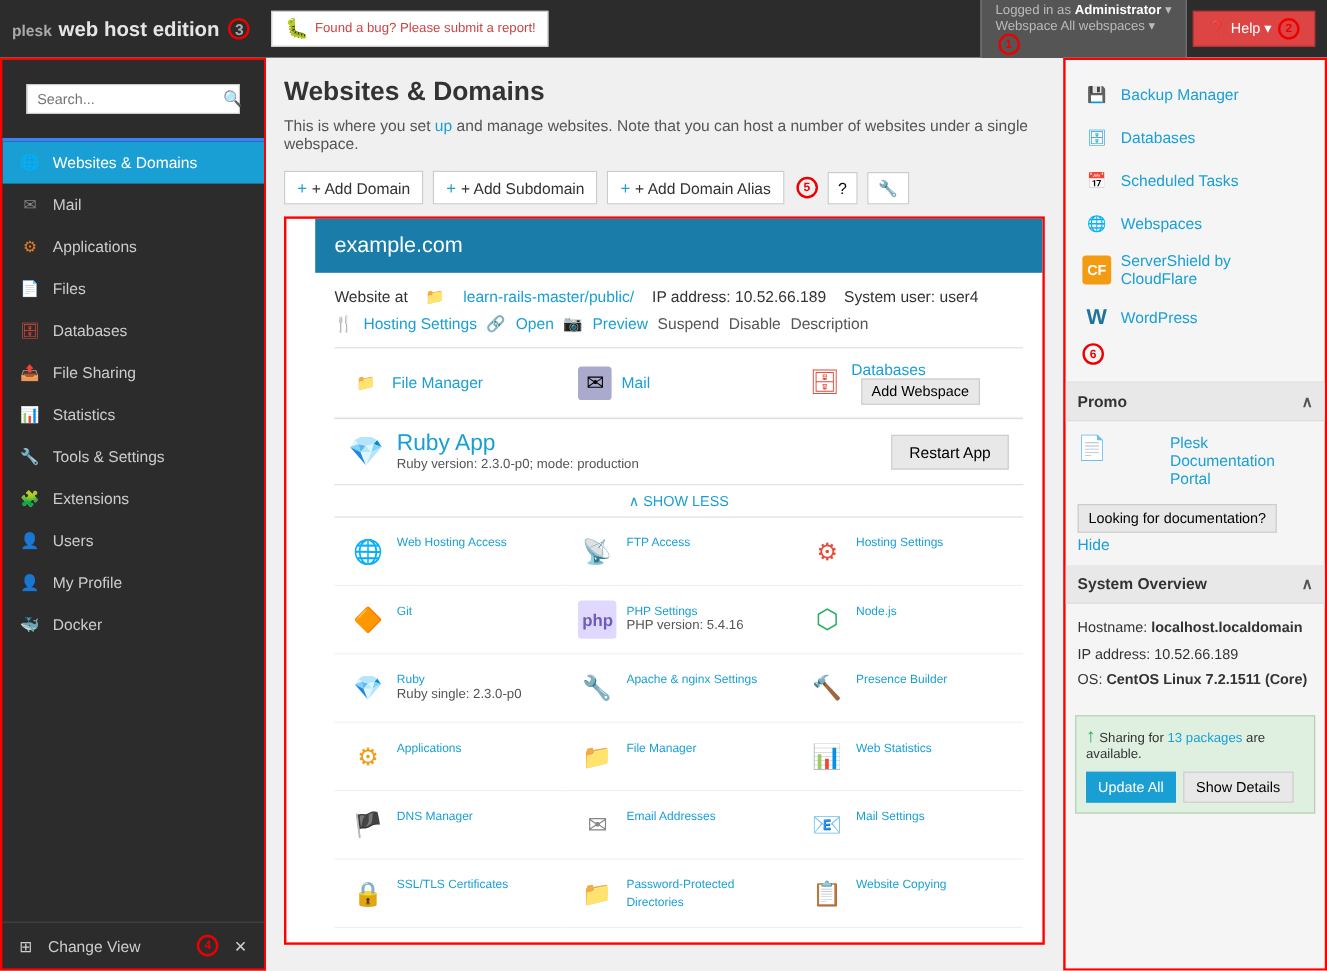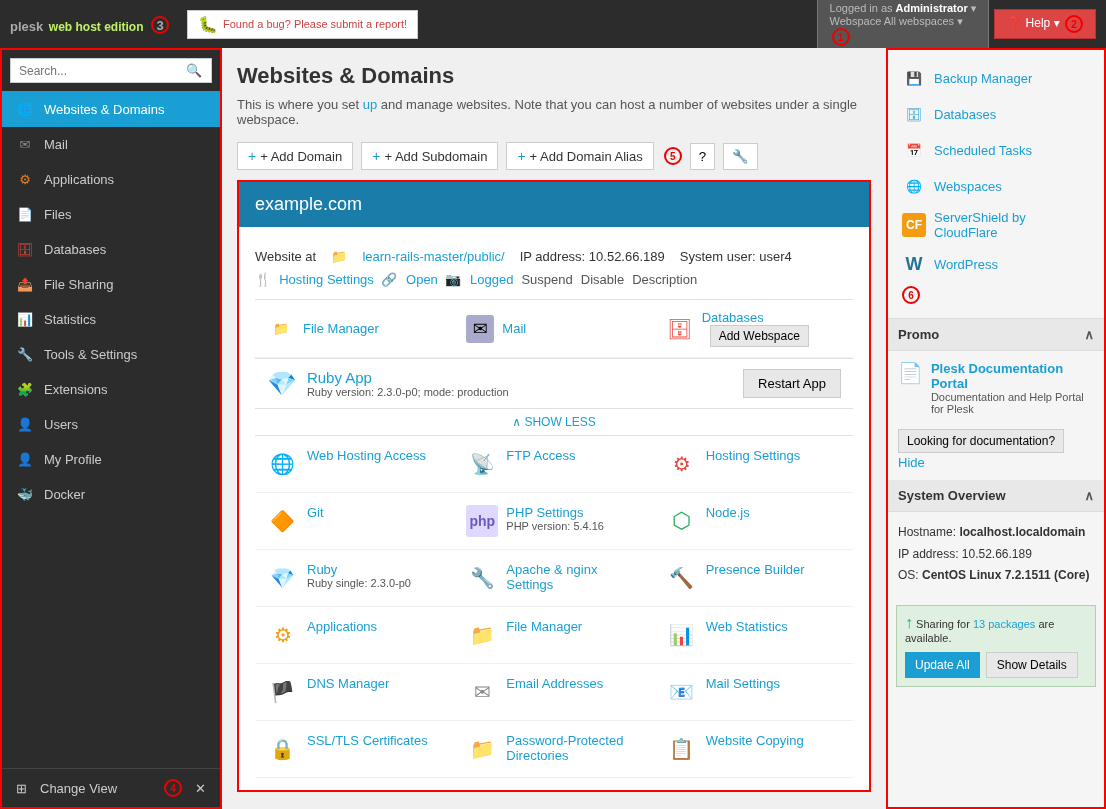--- a/index.html
+++ b/index.html
@@ -15,21 +15,21 @@
     .header-right { display: flex; align-items: center; gap: 5px; }
     .header-user { background: #555; color: #fff; padding: 5px 12px; font-size: 12px; cursor: pointer; border: 1px solid #777; }
     .header-user strong { color: #fff; }
     .header-help { background: #d44; color: #fff; padding: 5px 12px; font-size: 12px; cursor: pointer; border: 1px solid #b33; }
 
     
     .layout { display: flex; flex: 1; overflow: hidden; }
 
     
     .sidebar { width: 222px; background: #2c2c2c; flex-shrink: 0; display: flex; flex-direction: column; border: 2px solid red; }
-    .sidebar-search { padding: 8px; border-bottom: 1px solid #3b82f6; }
+    .sidebar-search { padding: 20px; border-bottom: 3px solid #3b82f6; }
     .sidebar-search-box { display: flex; align-items: center; background: #fff; border: 1px solid #ccc; padding: 4px 8px; width: 100%; }
     .sidebar-search-box input { border: none; outline: none; flex: 1; font-size: 12px; }
     .sidebar-search-box .search-icon { color: #888; }
     .sidebar-nav { flex: 1; overflow-y: auto; }
     .sidebar-item { display: flex; align-items: center; padding: 10px 14px; color: #ccc; cursor: pointer; gap: 10px; font-size: 13px; }
     .sidebar-item.active { background: #1a9fd4; color: #fff; }
     .sidebar-item .nav-icon { width: 18px; text-align: center; }
     .sidebar-footer { padding: 10px 14px; border-top: 1px solid #444; display: flex; align-items: center; gap: 8px; color: #ccc; cursor: pointer; }
     .sidebar-footer-icon { width: 16px; }
 
@@ -39,62 +39,62 @@
     .page-desc { color: #555; margin-bottom: 15px; font-size: 13px; }
     .page-desc a { color: #1a9fd4; }
 
     .toolbar { display: flex; align-items: center; gap: 8px; margin-bottom: 10px; }
     .btn-toolbar { background: #fff; border: 1px solid #ccc; padding: 5px 10px; cursor: pointer; font-size: 13px; color: #333; display: flex; align-items: center; gap: 4px; }
     .btn-icon { color: #1a9fd4; font-size: 14px; }
     .btn-help { background: #fff; border: 1px solid #ccc; padding: 5px 8px; cursor: pointer; }
     .btn-wrench { background: #fff; border: 1px solid #ccc; padding: 5px 8px; cursor: pointer; }
 
     
-    .domain-card { border: 2px solid red; background: #fff; margin-bottom: 10px; }
+    .domain-card { border: 2px solid red; background: #fff; margin-bottom: 10px; padding-left: 24px; }
     .domain-header { background: #1a7ca8; color: #fff; padding: 12px 16px; font-size: 18px; }
     .domain-body { padding: 12px 16px; }
-    .domain-info { display: flex; align-items: center; gap: 15px; margin-bottom: 8px; font-size: 13px; color: #333; margin-top: 10px; }
+    .domain-info { display: flex; align-items: center; gap: 15px; margin-bottom: 8px; font-size: 13px; color: #333; }
     .domain-info .folder-icon { color: #e8a000; }
     .domain-info a { color: #1a9fd4; }
     .domain-actions { display: flex; align-items: center; gap: 8px; margin-bottom: 12px; }
     .domain-actions a { color: #1a9fd4; text-decoration: none; font-size: 13px; }
     .domain-actions span { color: #555; font-size: 13px; cursor: pointer; }
 
     .domain-grid { display: grid; grid-template-columns: 1fr 1fr 1fr; gap: 0; border-top: 1px solid #e0e0e0; }
     .grid-item { padding: 10px 12px; display: flex; align-items: center; gap: 8px; border-bottom: 1px solid #f0f0f0; cursor: pointer; }
     .grid-item .item-icon { width: 28px; height: 28px; flex-shrink: 0; display: flex; align-items: center; justify-content: center; }
     .grid-item a { color: #1a9fd4; text-decoration: none; font-size: 13px; }
 
     .ruby-section { padding: 10px 12px; border-top: 1px solid #e0e0e0; display: flex; align-items: center; gap: 10px; }
     .ruby-info { flex: 1; }
-    .ruby-info a { color: #1a9fd4; font-size: 15px; }
+    .ruby-info a { color: #1a9fd4; font-size: 19px; }
     .ruby-info .sub { font-size: 11px; color: #555; }
     .btn-restart { background: #e8e8e8; border: 1px solid #ccc; padding: 6px 14px; cursor: pointer; font-size: 13px; }
 
     .show-less { text-align: center; padding: 6px; border-top: 1px solid #e0e0e0; border-bottom: 1px solid #e0e0e0; font-size: 12px; color: #1a9fd4; cursor: pointer; }
 
     .expanded-grid { display: grid; grid-template-columns: 1fr 1fr 1fr; }
     .exp-item { padding: 12px; display: flex; align-items: flex-start; gap: 8px; border-bottom: 1px solid #f0f0f0; cursor: pointer; }
     .exp-item .ei-icon { width: 32px; height: 32px; flex-shrink: 0; display: flex; align-items: center; justify-content: center; font-size: 20px; }
-    .exp-item a { color: #1a9fd4; text-decoration: none; font-size: 13px; }
+    .exp-item a { color: #1a9fd4; text-decoration: none; font-size: 10px; }
     .exp-item .sub { font-size: 11px; color: #555; }
 
     
     .right-panel { width: 220px; flex-shrink: 0; overflow-y: auto; border: 2px solid red; background: #f5f5f5; }
     .panel-section { padding: 10px; border-bottom: 1px solid #ddd; }
     .panel-item { display: flex; align-items: center; gap: 8px; padding: 6px 4px; cursor: pointer; }
     .panel-item a { color: #1a9fd4; text-decoration: none; font-size: 13px; }
     .panel-icon { width: 24px; height: 24px; display: flex; align-items: center; justify-content: center; flex-shrink: 0; }
 
     .section-header { display: flex; justify-content: space-between; align-items: center; padding: 8px 10px; background: #e8e8e8; border-bottom: 1px solid #ddd; }
     .section-header span { font-weight: bold; font-size: 13px; color: #333; }
     .section-header .chevron { color: #555; cursor: pointer; }
 
     .promo-item { padding: 10px; }
-    .promo-title { font-size: 13px; font-weight: bold; color: #1a9fd4; }
+    .promo-title { font-size: 13px; font-weight: normal; color: #1a9fd4; margin-left: 44px; }
     .promo-sub { font-size: 11px; color: #555; }
     .promo-cta { background: #e8e8e8; border: 1px solid #ccc; padding: 4px 8px; font-size: 12px; cursor: pointer; margin-top: 6px; display: inline-block; }
     .promo-hide { color: #1a9fd4; font-size: 13px; cursor: pointer; margin-top: 2px; display: block; }
 
     .sysoverview { padding: 10px; font-size: 12px; color: #333; line-height: 1.8; }
     .sysoverview strong { font-weight: bold; }
     .sysoverview a { color: #1a9fd4; }
     .updates-bar { background: #e0f0e0; border: 1px solid #b0d0b0; padding: 8px; margin: 8px; font-size: 11px; color: #333; }
     .updates-bar a { color: #1a9fd4; }
     .updates-btns { display: flex; gap: 6px; margin-top: 8px; }
@@ -116,21 +116,21 @@
     .icon-docker { color: #2980b9; }
 
     .red-circle { display: inline-flex; align-items: center; justify-content: center; width: 18px; height: 18px; border-radius: 50%; border: 2px solid #e00; color: #e00; font-size: 10px; font-weight: bold; vertical-align: middle; margin-left: 2px; }
   </style>
 </head>
 <body>
 
 <div class="header">
   <span class="header-logo">
     <span>plesk</span>
-    <span style="font-size:12px;color:#bef264;">web host edition</span>
+    <span style="font-size:17px;color:#e5e5e5;">web host edition</span>
     <span class="red-circle">3</span>
   </span>
   <div class="header-bug">
     <span class="bug-icon">🐛</span>
     <span>Found a bug? Please submit a report!</span>
   </div>
   <div class="header-spacer"></div>
   <div class="header-right">
     <div class="header-user">
       <div style="font-size:11px;color:#bbb;">
@@ -255,21 +255,21 @@
           <a>learn-rails-master/public/</a>
           <span>IP address: 10.52.66.189</span>
           <span>System user: user4</span>
         </div>
         <div class="domain-actions">
           <span>🍴</span>
           <a>Hosting Settings</a>
           <span>🔗</span>
           <a>Open</a>
           <span>📷</span>
-          <a>Logged</a>
+          <a>Preview</a>
           <span>Suspend</span>
           <span>Disable</span>
           <span>Description</span>
         </div>
 
         <div class="domain-grid">
           <div class="grid-item">
             <span class="item-icon">📁</span>
             <a>File Manager</a>
           </div>
@@ -415,21 +415,20 @@
 
     <div class="section-header">
       <span>Promo</span>
       <span class="chevron">∧</span>
     </div>
     <div class="promo-item">
       <div style="display:flex;gap:8px;align-items:flex-start;">
         <span style="font-size:20px;color:#555;">📄</span>
         <div>
           <div class="promo-title">Plesk Documentation Portal</div>
-          <div class="promo-sub">Documentation and Help Portal for Plesk</div>
         </div>
       </div>
       <div style="margin-top:8px;">
         <div class="promo-cta">Looking for documentation?</div>
         <span class="promo-hide">Hide</span>
       </div>
     </div>
 
     <div class="section-header">
       <span>System Overview</span>

